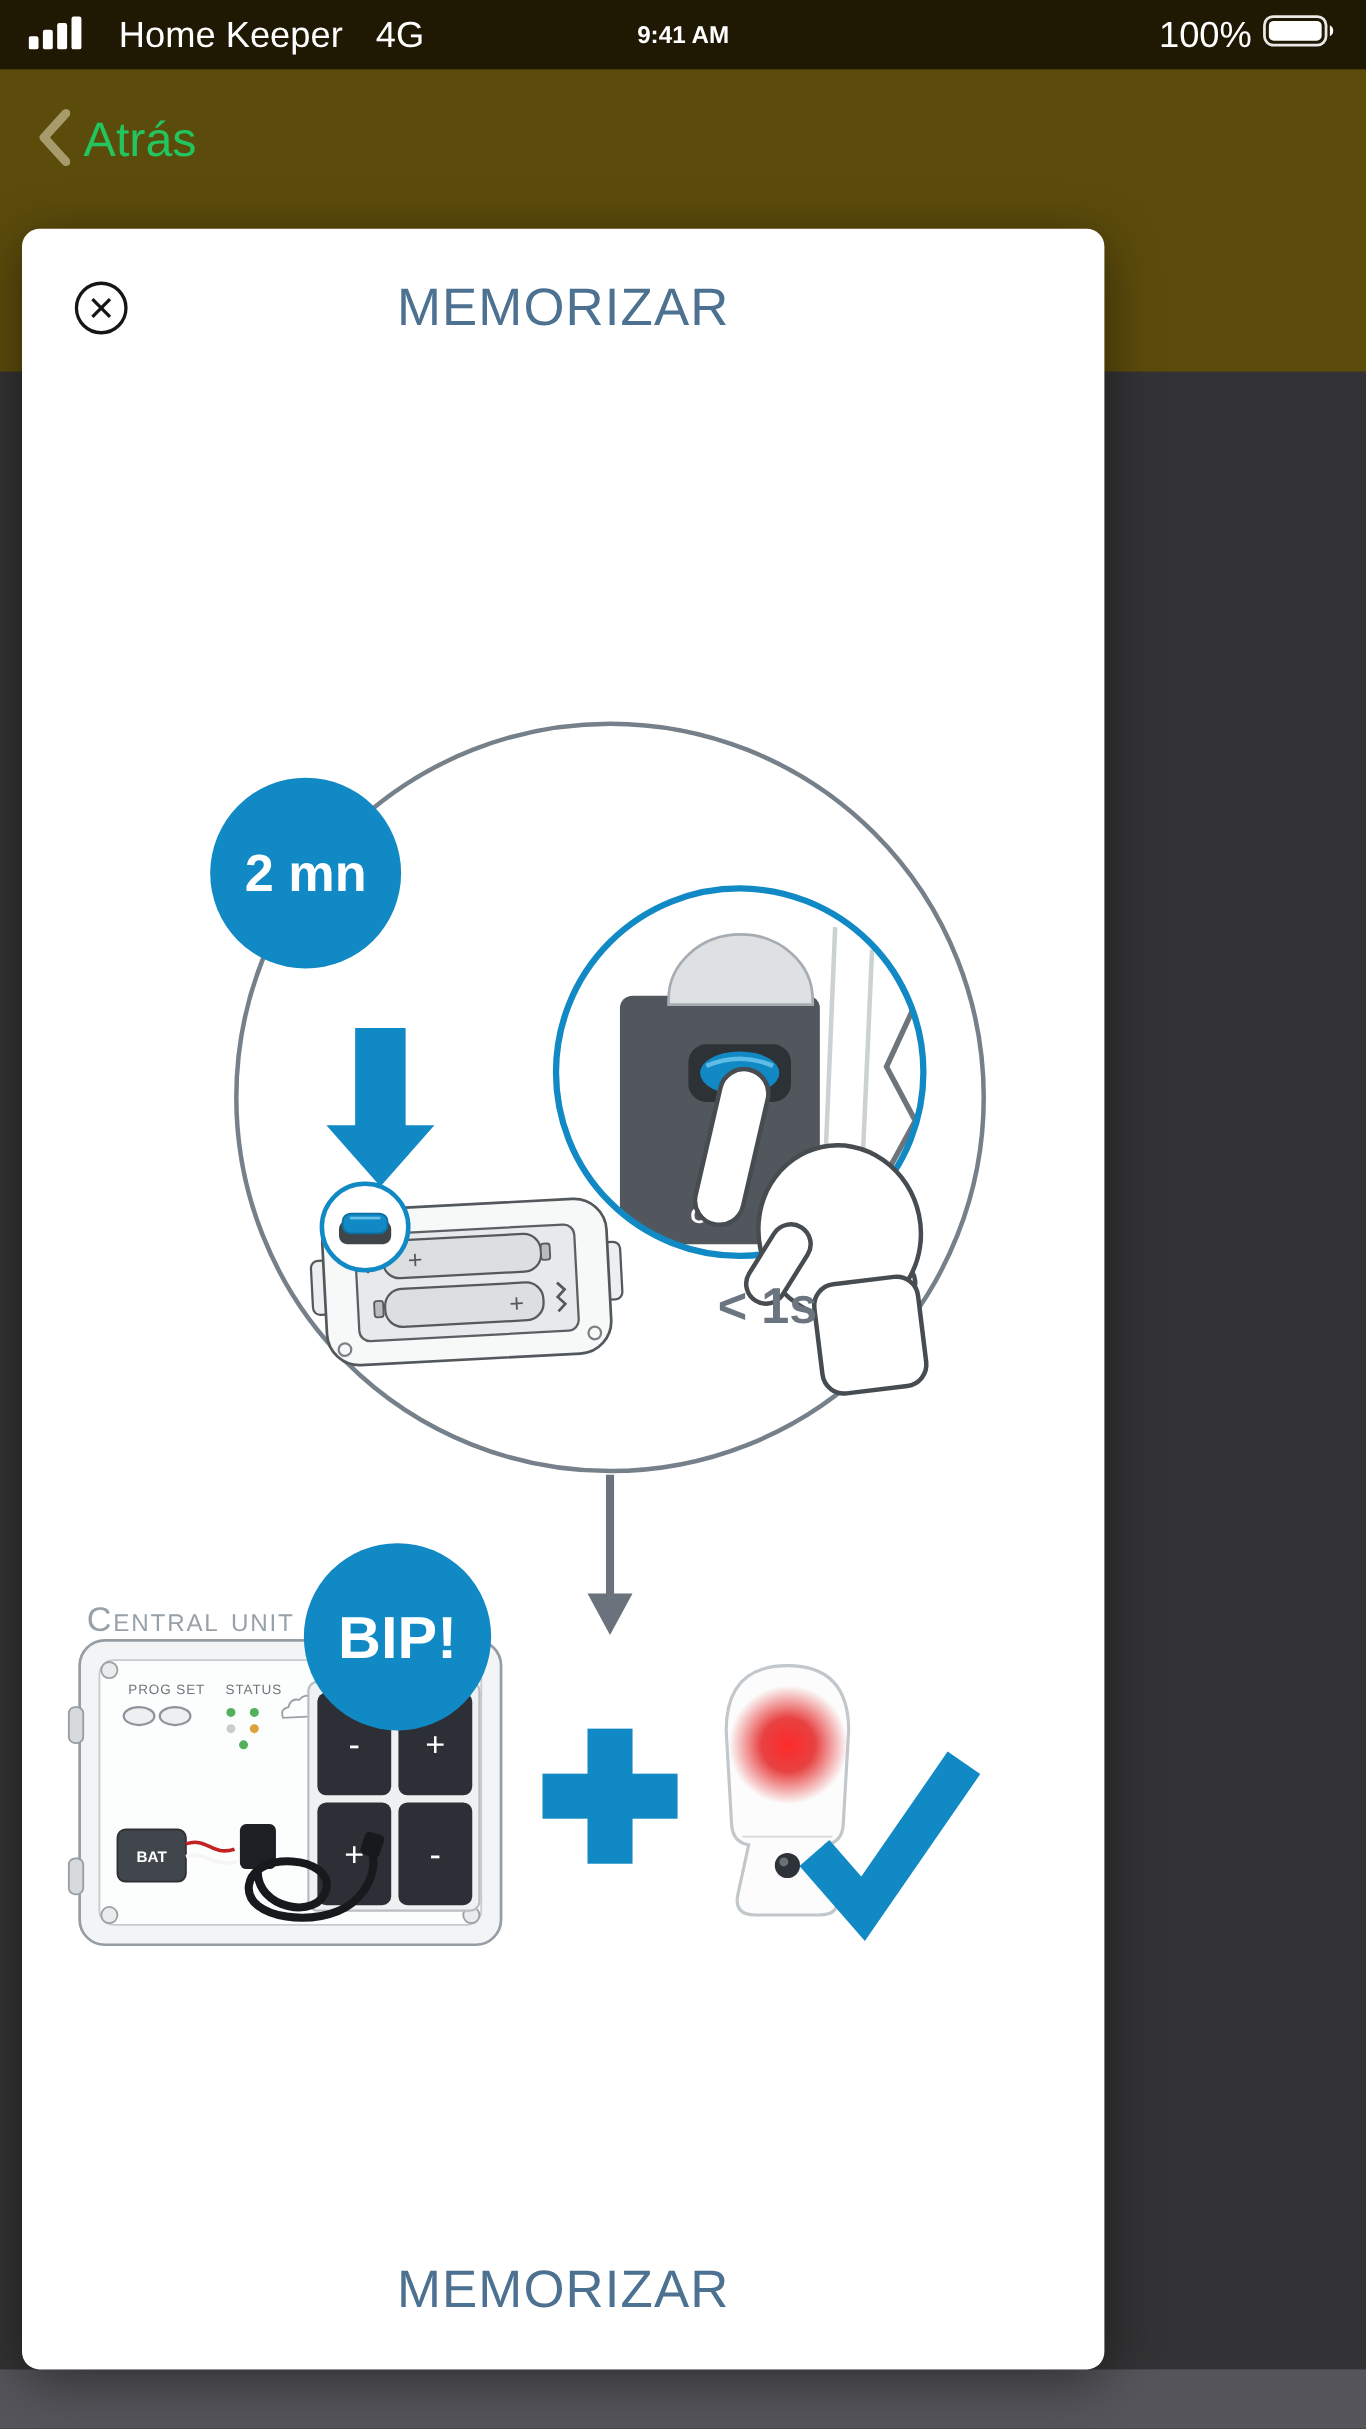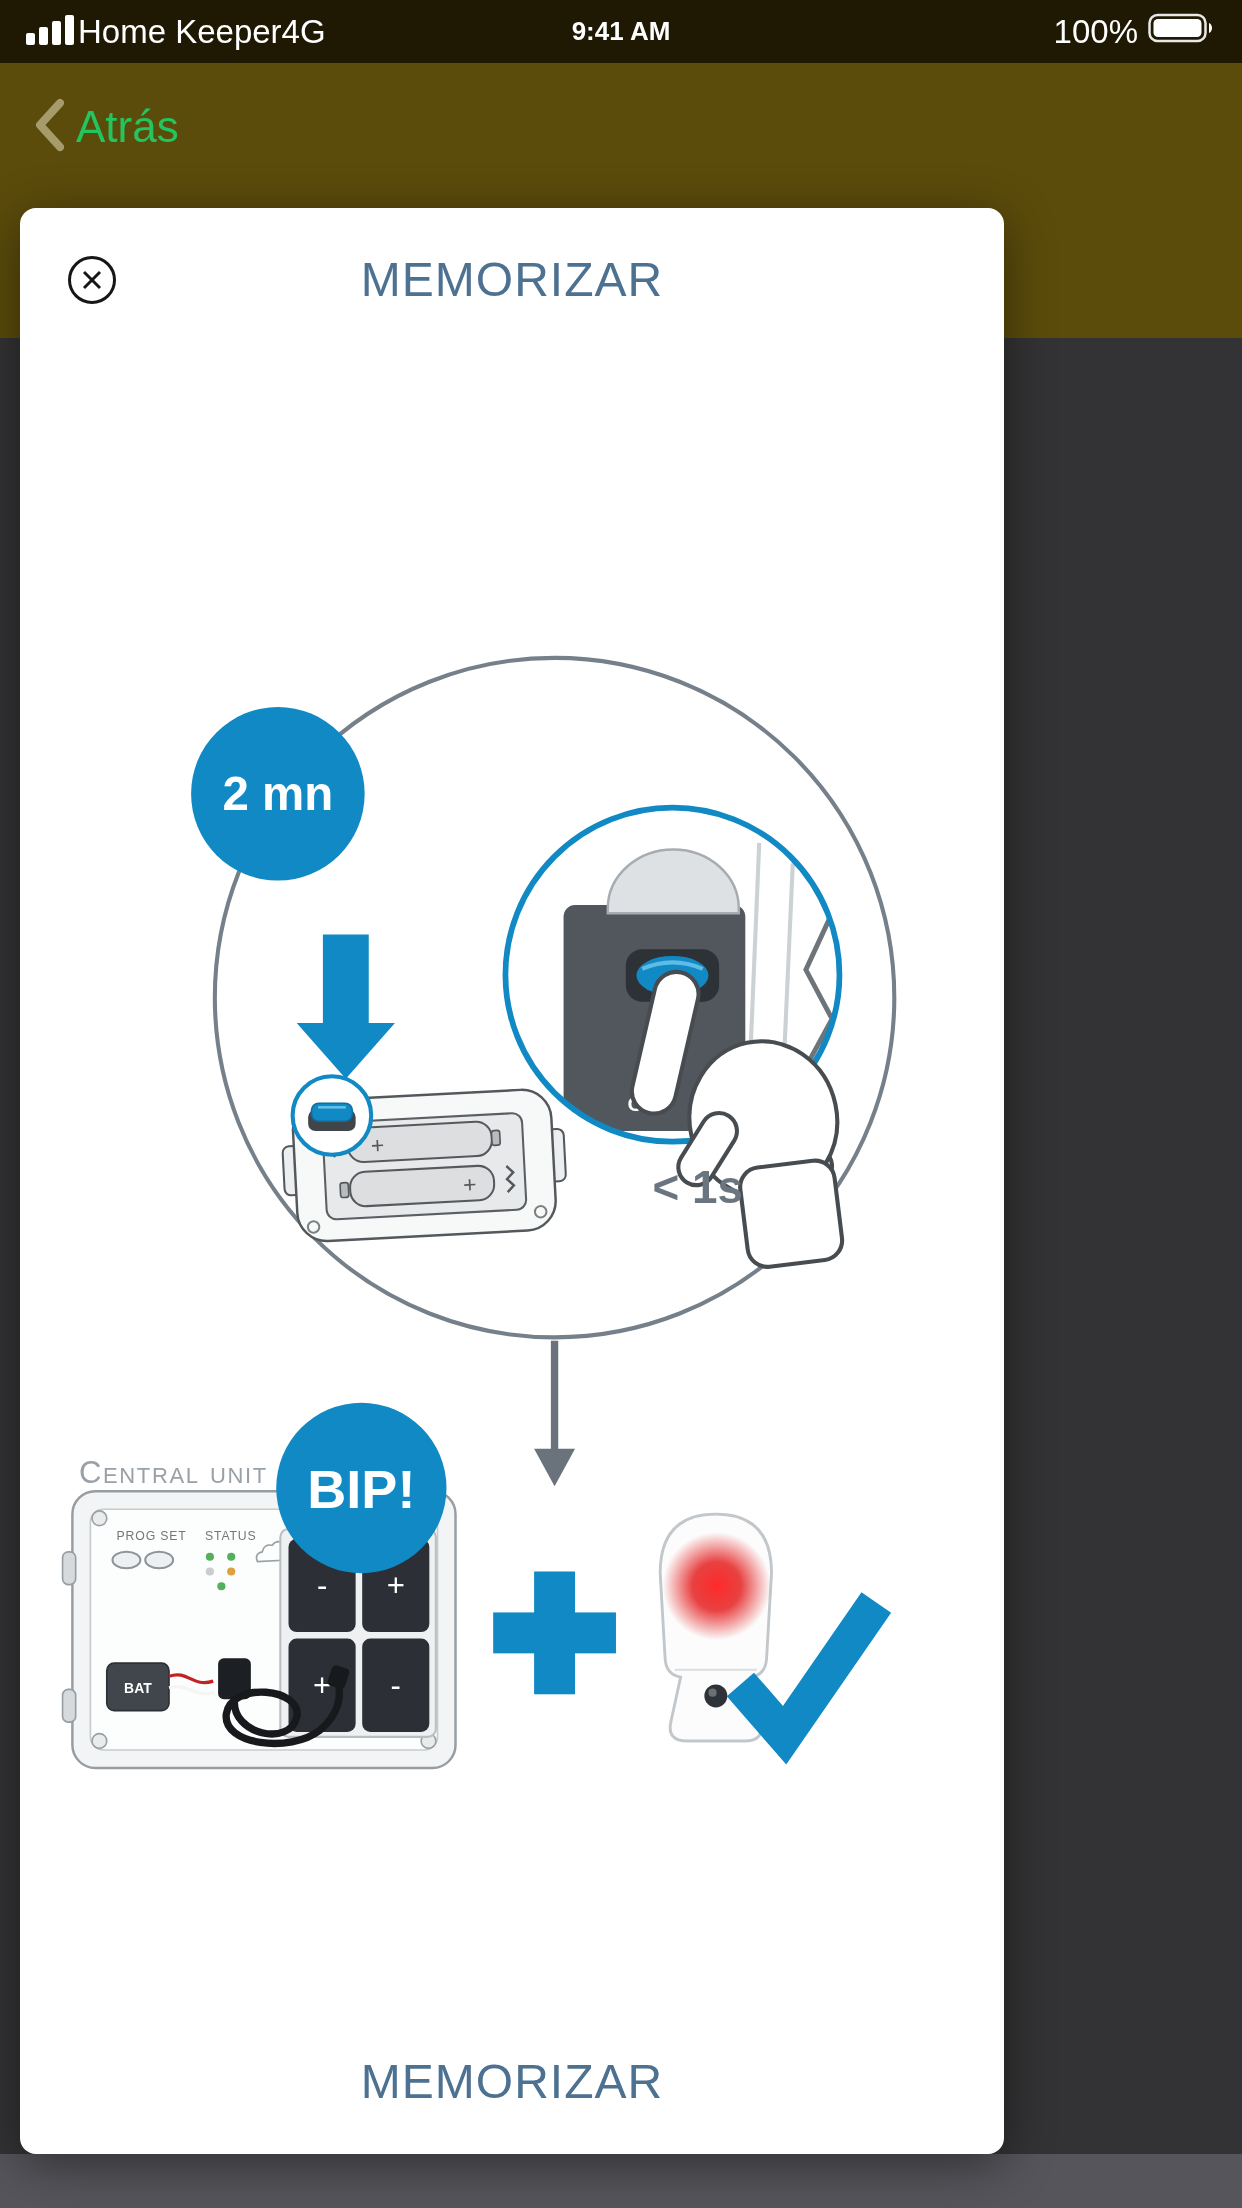--- a/index.html
+++ b/index.html
@@ -10,22 +10,22 @@
   }
   .gold-band   { position:absolute; top:0; left:0; width:100%; height:338px; background:#5c4c0b; }
   .dim-area    { position:absolute; top:338px; left:0; width:100%; height:1870px; background:#333335; }
   .bottom-strip{ position:absolute; top:2154px; left:0; width:100%; height:54px; background:#55555b; }
 
   .status-bar {
     position:absolute; top:0; left:0; width:100%; height:63px; background:#1f1803;
     display:flex; align-items:center; justify-content:space-between; padding:0 26px;
     color:#fff; font-size:33px; z-index:3;
   }
-  .sb-left  { display:flex; align-items:center; gap:0; }
-  .sb-time  { position:absolute; left:50%; transform:translateX(-50%); font-weight:bold; font-size:26px;text-align:right; }
+  .sb-left  { display:flex; align-items:center; gap:30px; }
+  .sb-time  { position:absolute; left:50%; transform:translateX(-50%); font-weight:bold; font-size:22px;text-align:right; }
   .sb-right { display:flex; align-items:center; gap:10px; }
 
   .nav-back { position:absolute; top:98px; left:34px; display:flex; align-items:center; gap:12px; cursor:pointer; z-index:1; }
   .nav-back .back-label { font-size:44px; color:#22c55e; }
 
   .modal {
     position:absolute; left:20px; top:208px; width:984px; height:1946px;
     background:#fff; border-radius:16px; box-shadow:0 10px 50px rgba(0,0,0,.45); z-index:2;
   }
   .modal-close { position:absolute; top:46px; left:46px; width:52px; height:52px; background:none; border:none; cursor:pointer; padding:0; z-index:2; }

